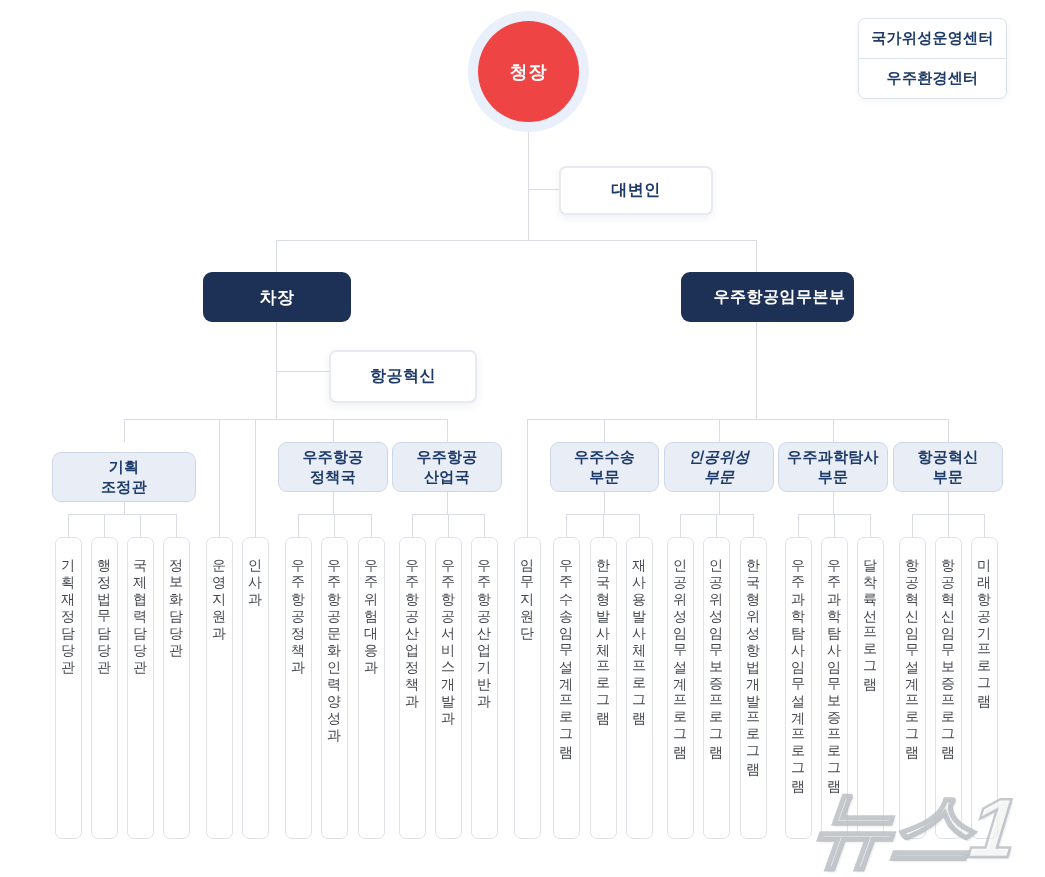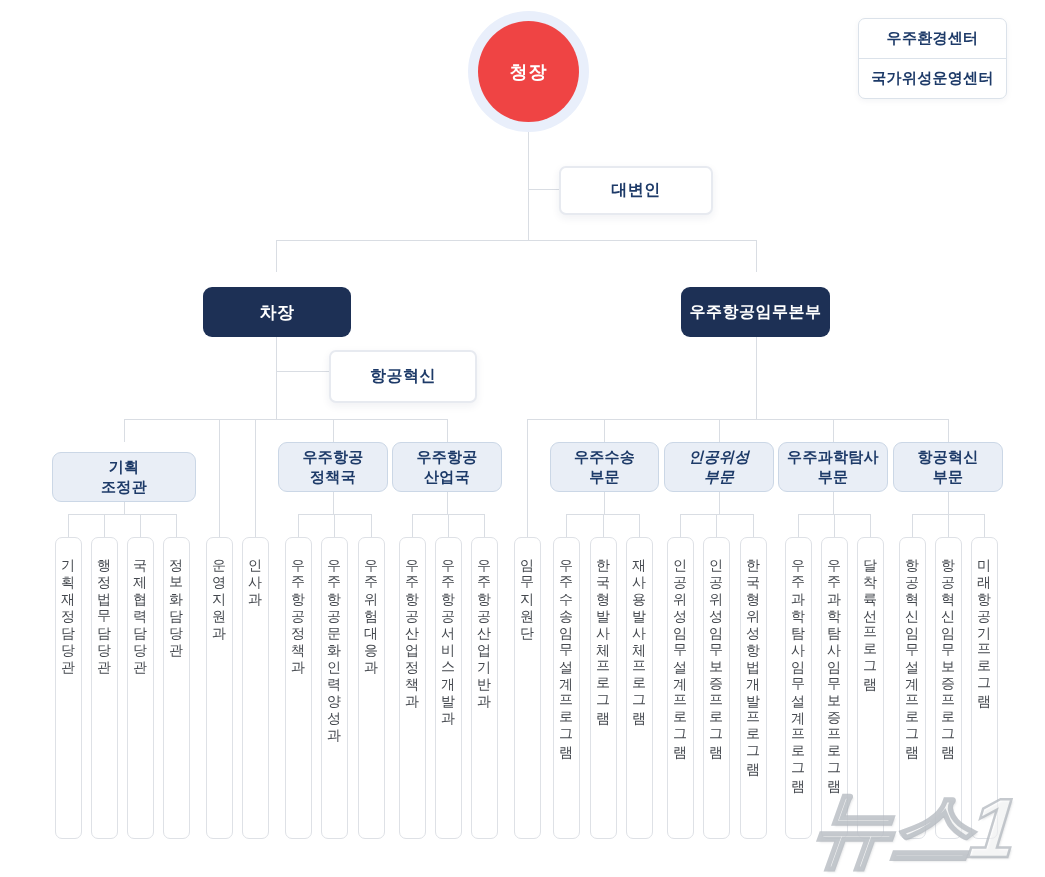--- a/index.html
+++ b/index.html
@@ -13,21 +13,21 @@
 
   .leader{
     position:absolute;left:478px;top:21px;width:101px;height:101px;border-radius:50%;
     background:#ef4444;box-shadow:0 0 0 10px #e9effb;
     display:flex;align-items:center;justify-content:center;
     color:#ffffff;font-size:18px;font-weight:bold;letter-spacing:1px;
   }
   .navy-box{
     position:absolute;height:50px;background:#1d3055;border-radius:9px;
     display:flex;align-items:center;justify-content:center;
-    color:#ffffff;font-size:17px;font-weight:bold;letter-spacing:.5px;margin-top:15px;
+    color:#ffffff;font-size:17px;font-weight:bold;letter-spacing:.5px;
   }
   .white-box{
     position:absolute;background:#ffffff;border:2px solid #e7eaf0;border-radius:7px;
     box-shadow:0 3px 8px rgba(29,48,85,.07);
     display:flex;align-items:center;justify-content:center;
     color:#1d3a68;font-size:16px;font-weight:bold;letter-spacing:.5px;
   }
   .centers{
     position:absolute;left:858px;top:18px;width:147px;background:#ffffff;
     border:1.5px solid #dbe2ea;border-radius:7px;box-shadow:0 2px 6px rgba(29,48,85,.05);
@@ -124,29 +124,29 @@
       <div class="line v" style="left: 912px; top: 514px; height: 23px;"></div>
       <div class="line v" style="left: 948px; top: 514px; height: 23px;"></div>
       <div class="line v" style="left: 984px; top: 514px; height: 23px;"></div>
     </div>
 
   <div class="leader">
     <span>청장</span>
   </div>
 
   <div class="centers">
+    <div class="cell">국가위성운영센터</div>
     <div class="cell">우주환경센터</div>
-    <div class="cell">국가위성운영센터</div>
   </div>
 
   <div class="white-box" style="left:559px;top:166px;width:150px;height:45px;">대변인</div>
 
   <div class="navy-box" style="left:203px;top:272px;width:148px;">차장</div>
 
-  <div class="navy-box" style="left:681px;top:272px;width:149px;font-size:16px;">우주항공임무본부</div>
+  <div class="navy-box" style="left:681px;top:272px;width:149px;font-size:16px;padding-left:24px;">우주항공임무본부</div>
 
   <div class="white-box" style="left:329px;top:350px;width:144px;height:49px;">항공혁신</div>
 
   <div class="division" style="left:52px;width:144px;margin-top:10px;">
     <span>기획
 조정관</span>
     </div>
   <div class="division" style="left:278px;width:110px;">
     <span>우주항공
 정책국</span>

